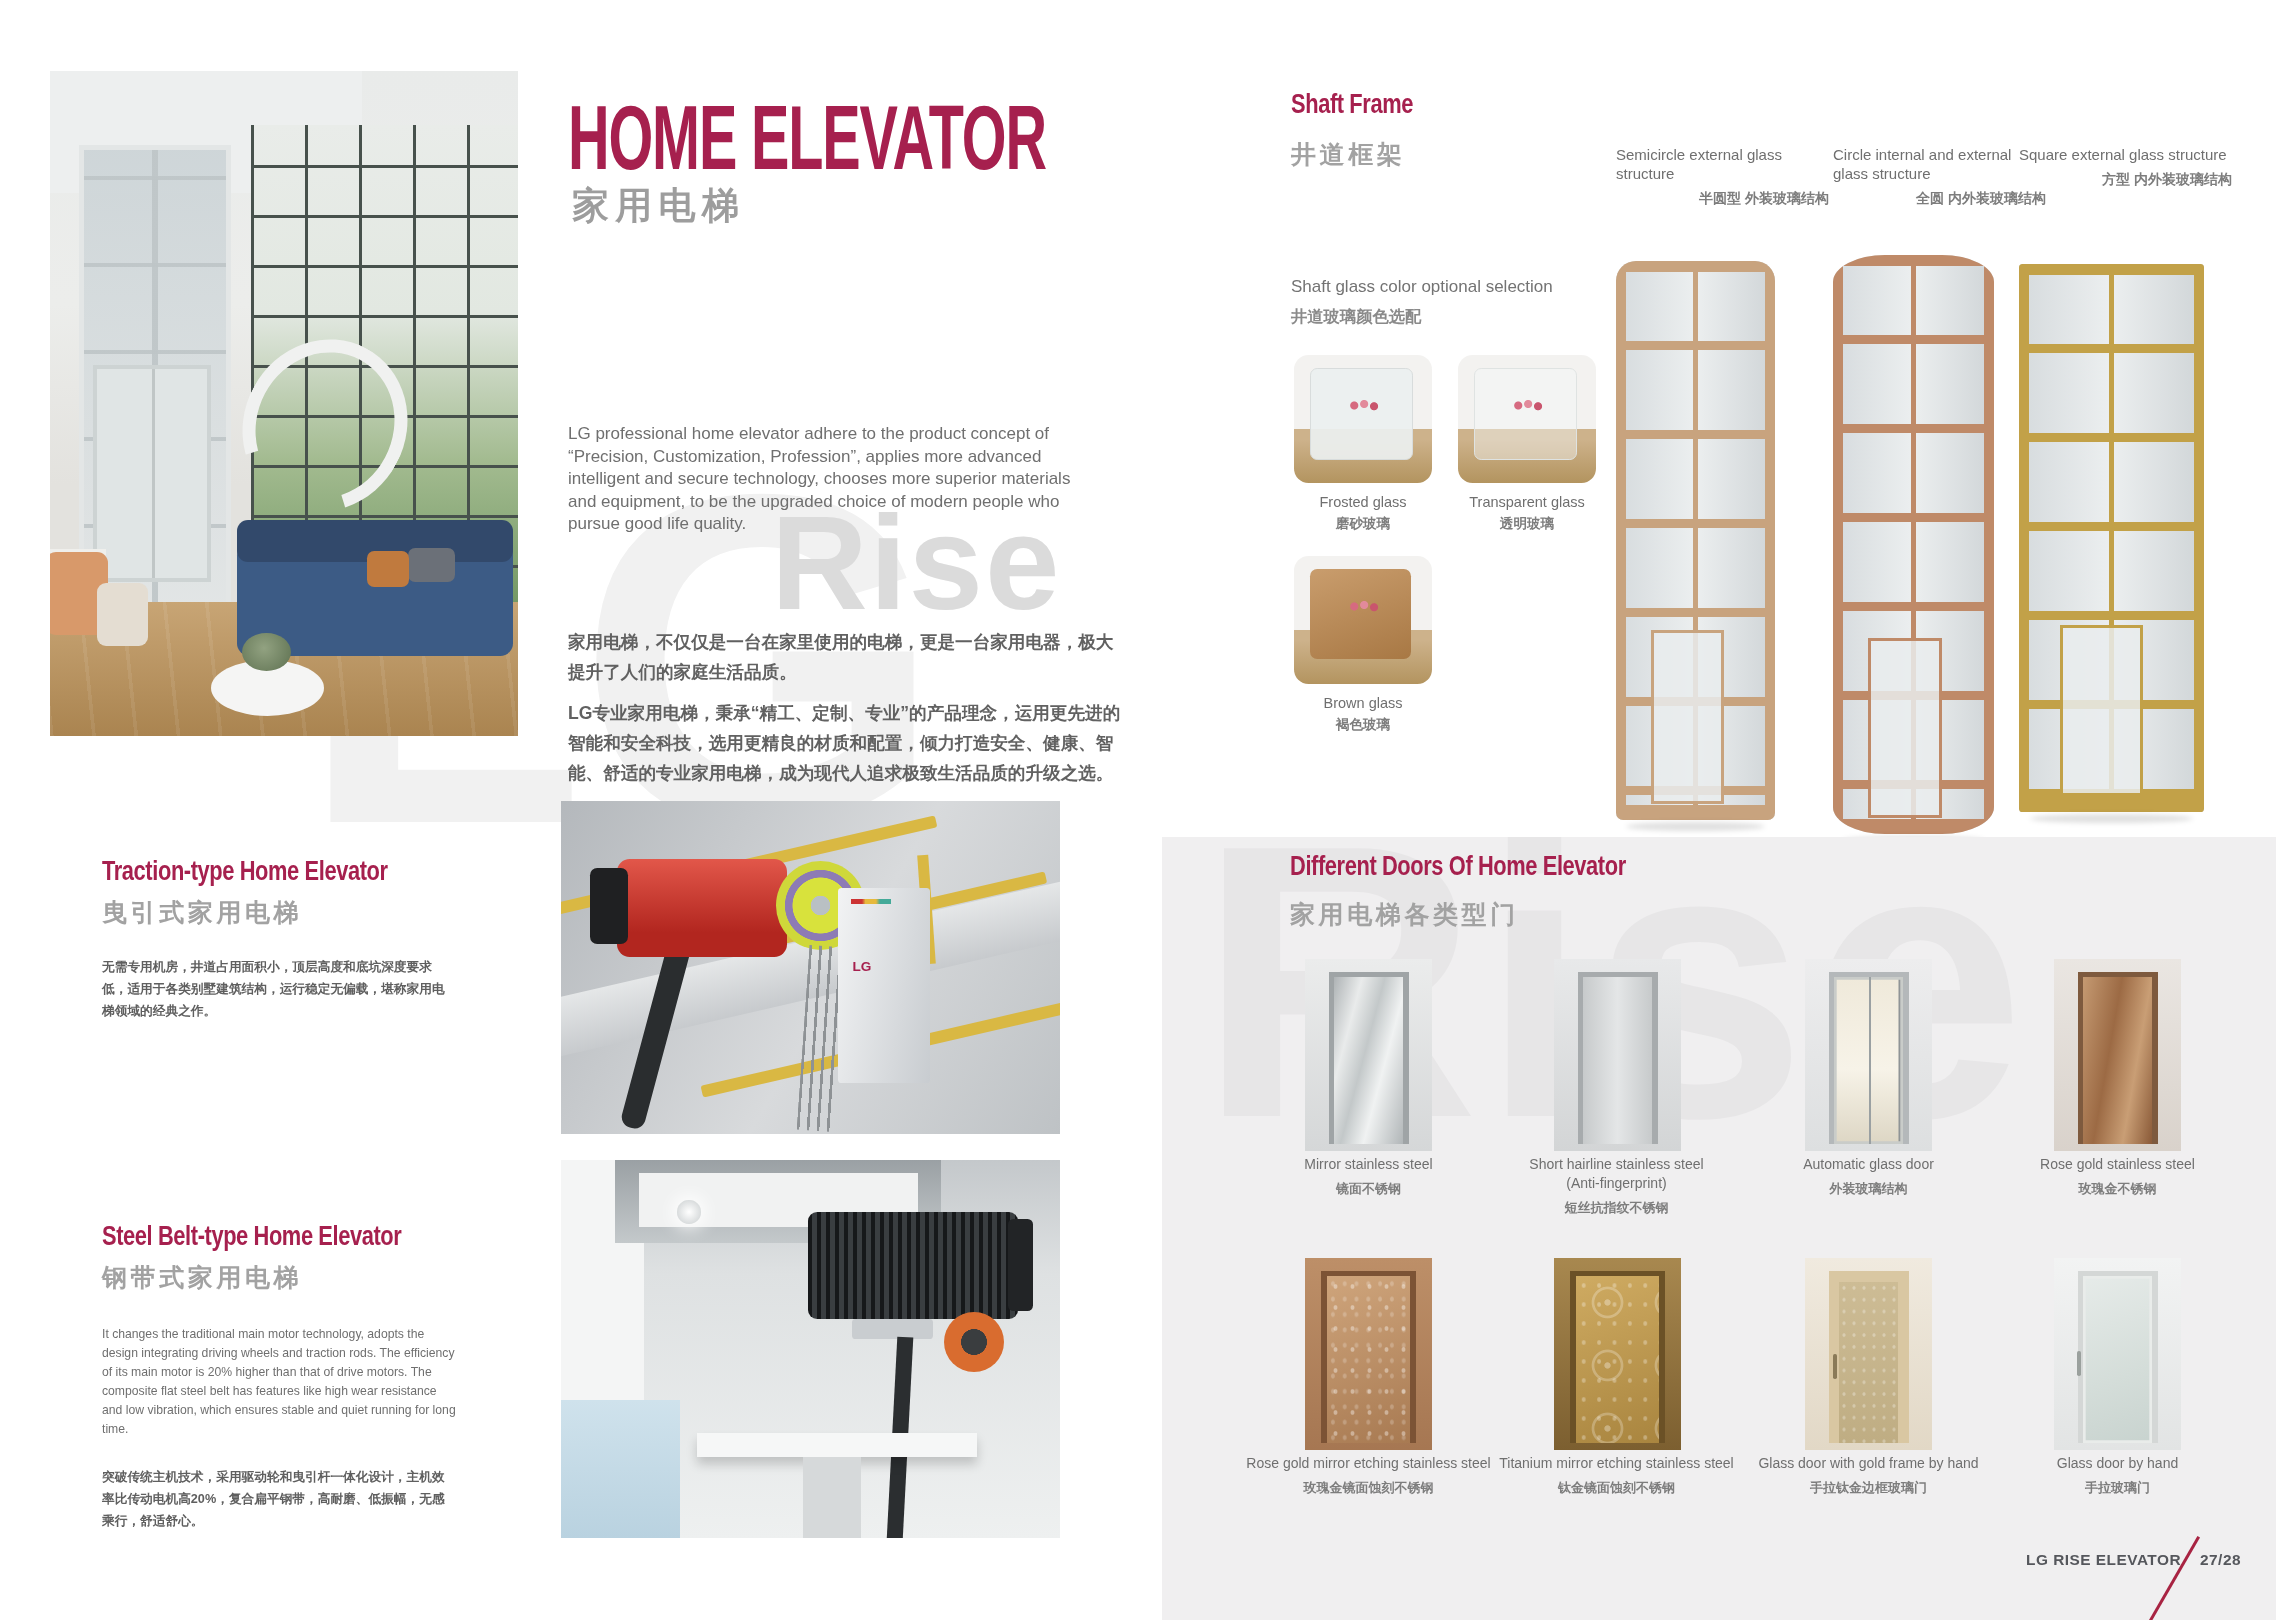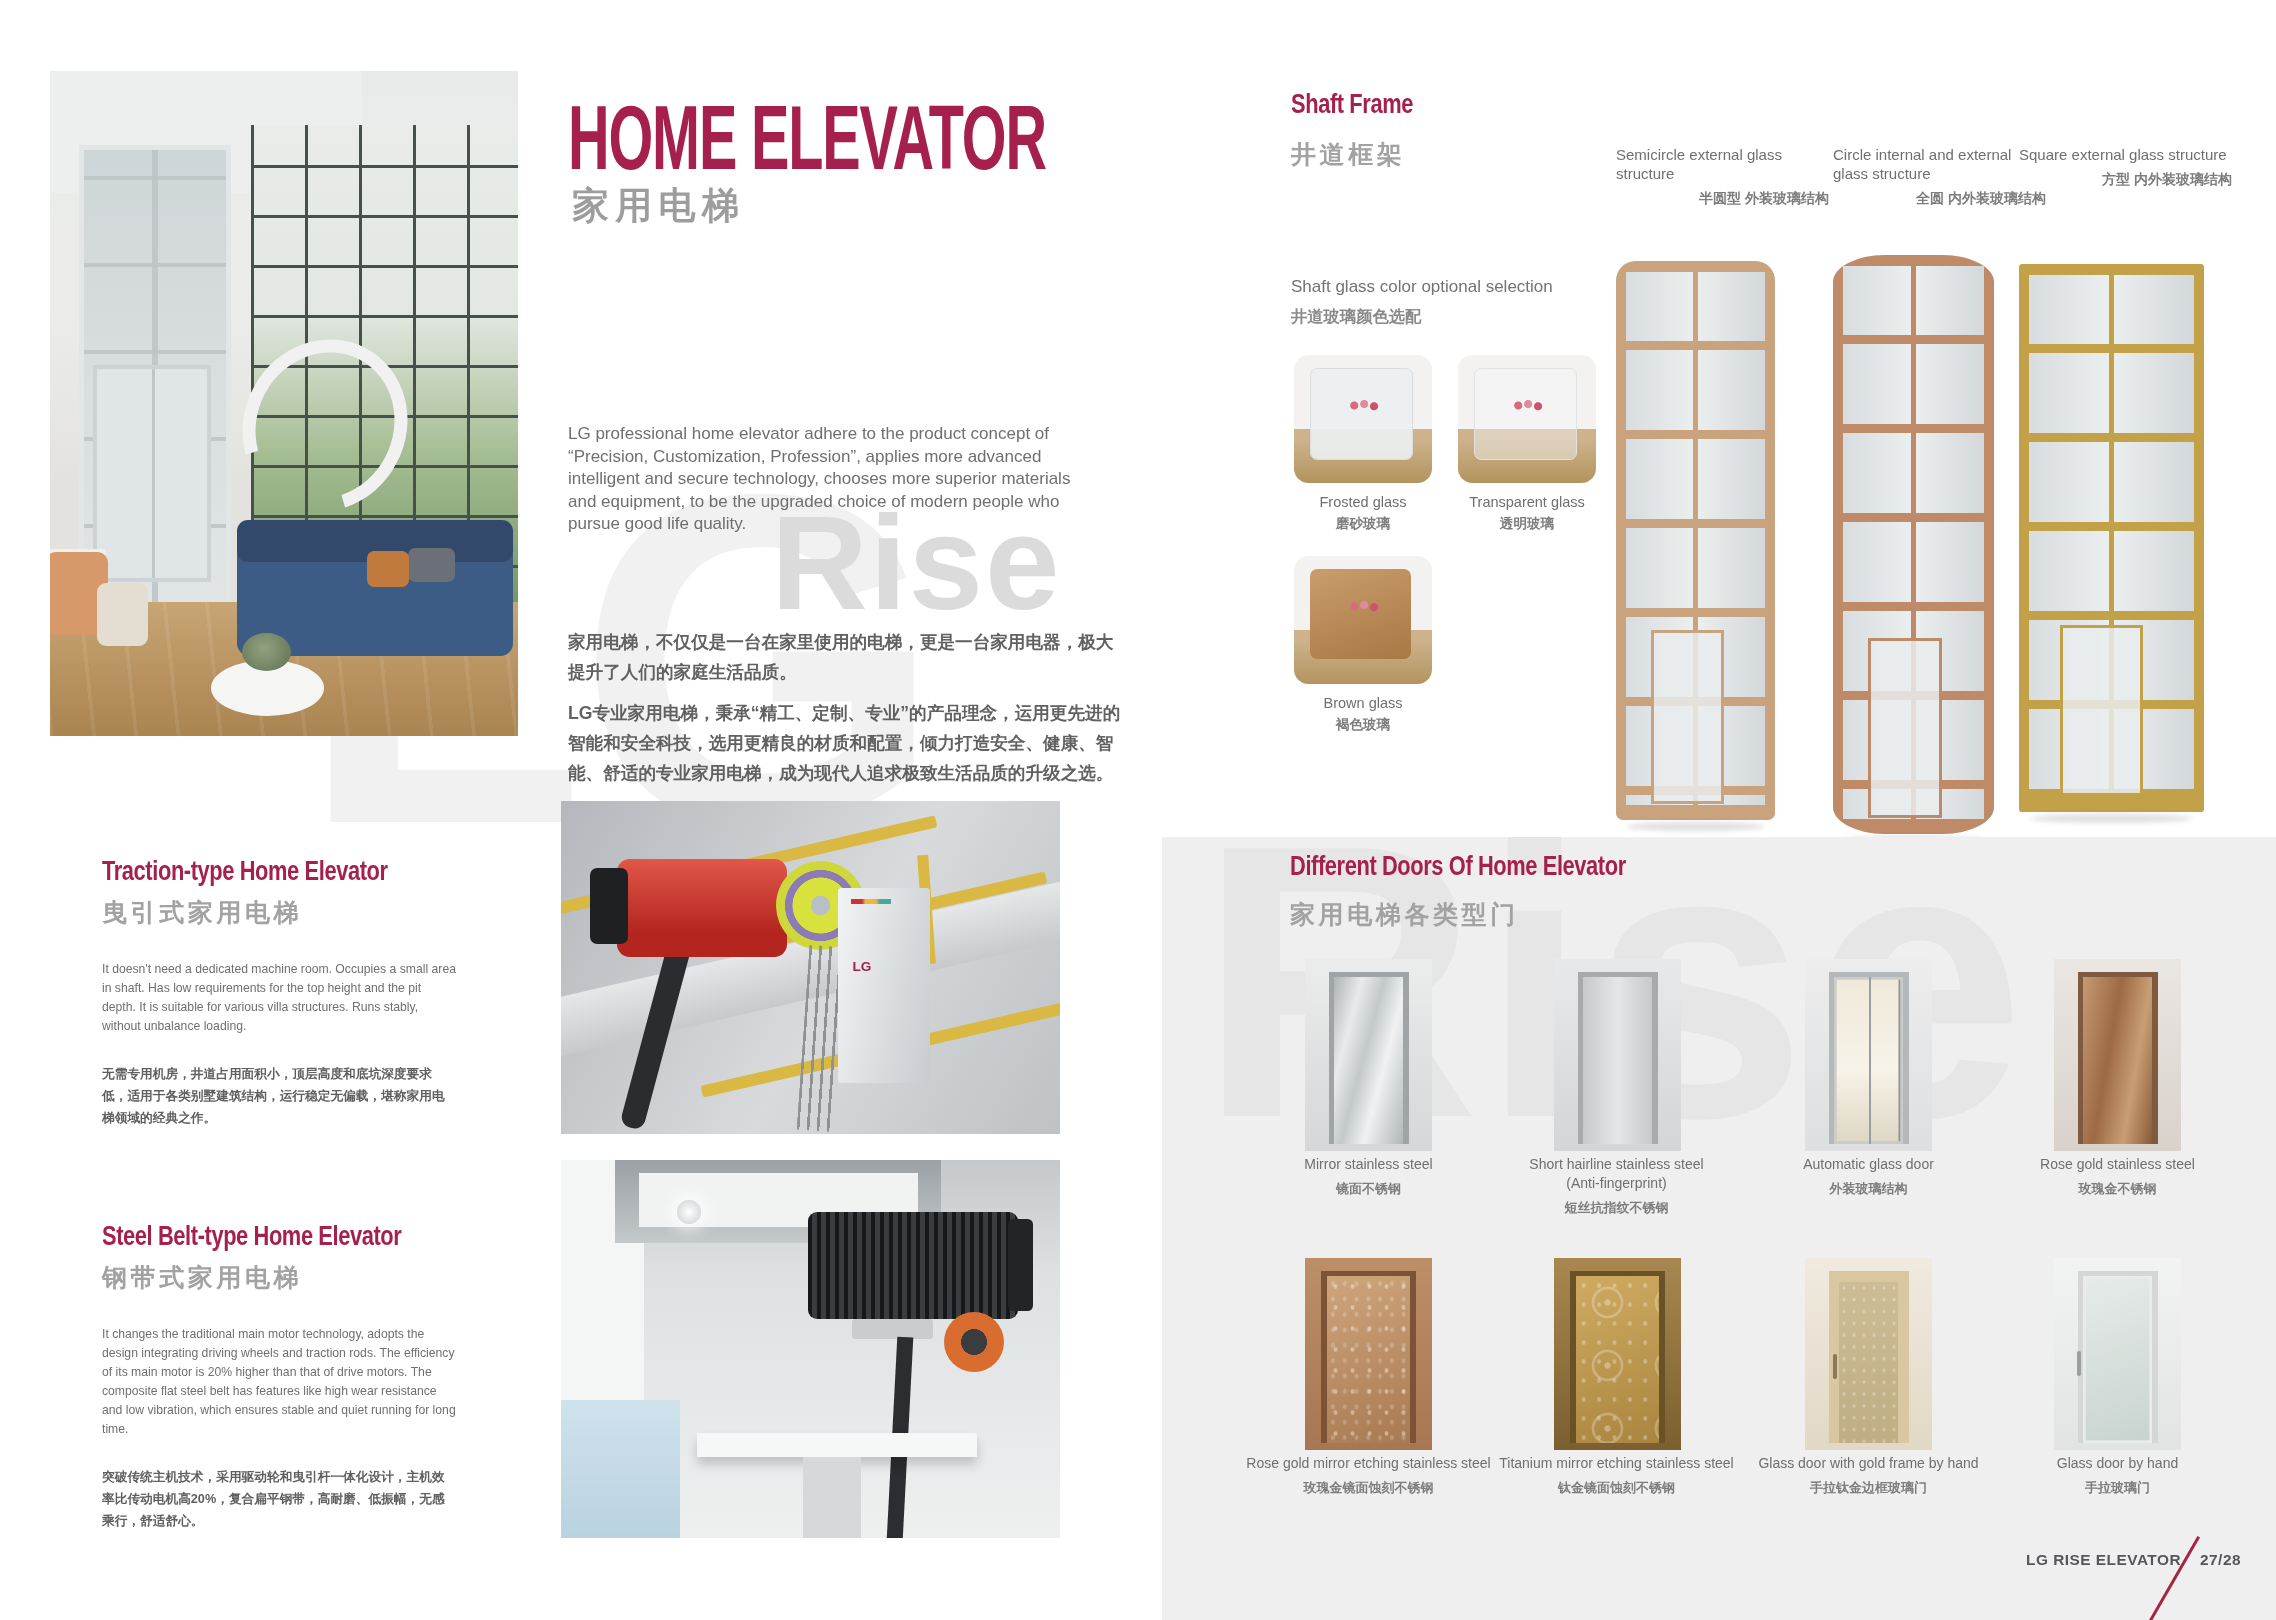--- a/index.html
+++ b/index.html
@@ -223,21 +223,20 @@
 
   <div class="h1">HOME ELEVATOR</div>
   <div class="h1-sub">家用电梯</div>
   <div class="abs en-p" style="left:568px;top:423px;width:529px;">LG professional home elevator adhere to the product concept of “Precision, Customization, Profession”, applies more advanced intelligent and secure technology, chooses more superior materials and equipment, to be the upgraded choice of modern people who pursue good life quality.</div>
   <div class="abs zh-p" style="left:568px;top:698px;width:559px;">LG专业家用电梯，秉承“精工、定制、专业”的产品理念，运用更先进的智能和安全科技，选用更精良的材质和配置，倾力打造安全、健康、智能、舒适的专业家用电梯，成为现代人追求极致生活品质的升级之选。</div>
   <div class="abs zh-p" style="left:568px;top:627px;width:559px;">家用电梯，不仅仅是一台在家里使用的电梯，更是一台家用电器，极大提升了人们的家庭生活品质。</div>
 
   <div class="abs col-left" style="left:102px;top:856px;">
     <div class="h2">Traction-type Home Elevator</div>
     <div class="h2-sub">曳引式家用电梯</div>
-    <div class="en-s">It doesn't need a dedicated machine room. Occupies a small area in shaft. Has low requirements for the top height and the pit depth. It is suitable for various villa structures. Runs stably, without unbalance loading.</div>
     <div class="zh-s">无需专用机房，井道占用面积小，顶层高度和底坑深度要求低，适用于各类别墅建筑结构，运行稳定无偏载，堪称家用电梯领域的经典之作。</div>
   </div>
 
   <div class="abs col-left" style="left:102px;top:1221px;">
     <div class="h2">Steel Belt-type Home Elevator</div>
     <div class="h2-sub">钢带式家用电梯</div>
     <div class="en-s">It changes the traditional main motor technology, adopts the design integrating driving wheels and traction rods. The efficiency of its main motor is 20% higher than that of drive motors. The composite flat steel belt has features like high wear resistance and low vibration, which ensures stable and quiet running for long time.</div>
     <div class="zh-s">突破传统主机技术，采用驱动轮和曳引杆一体化设计，主机效率比传动电机高20%，复合扁平钢带，高耐磨、低振幅，无感乘行，舒适舒心。</div>
   </div>
 

